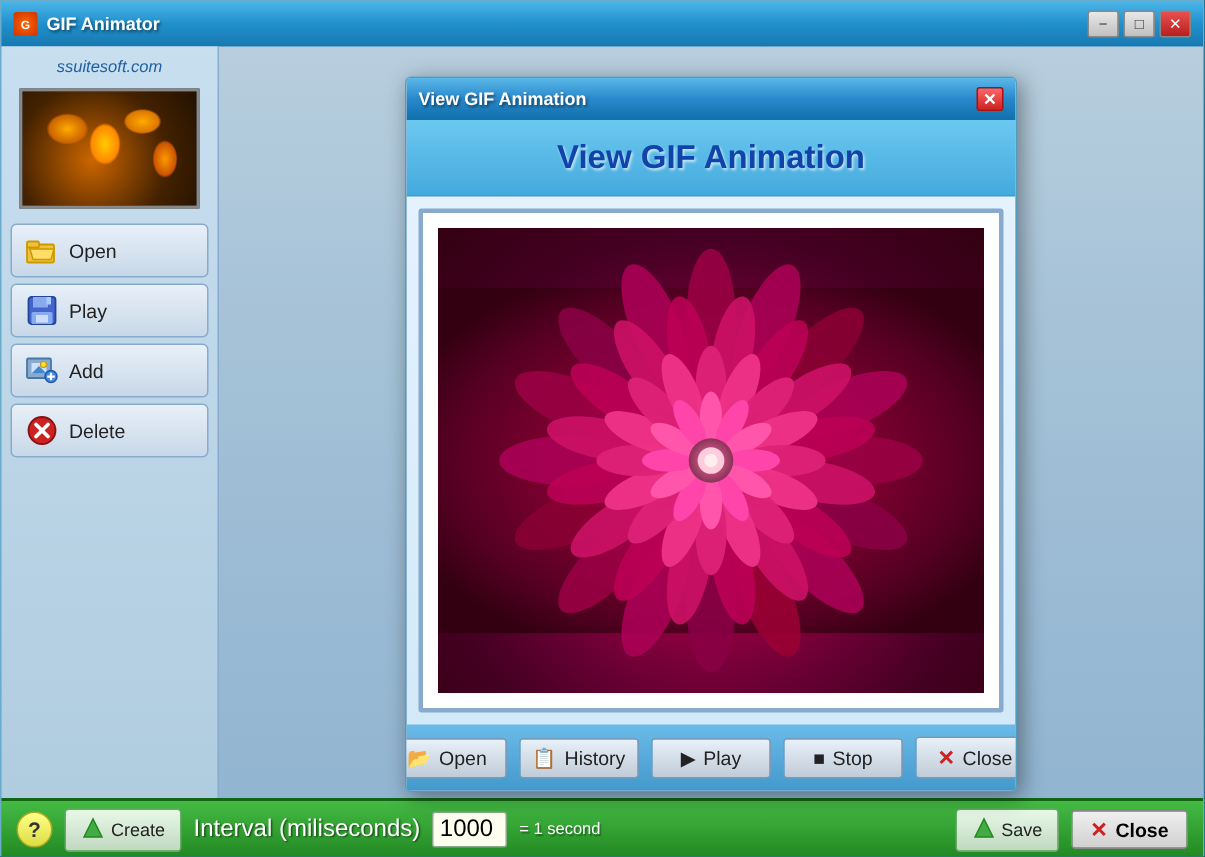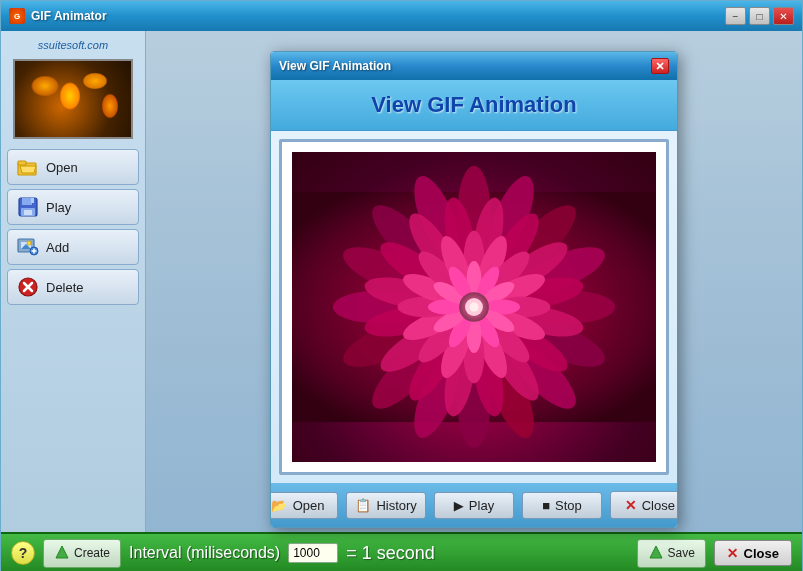--- a/index.html
+++ b/index.html
@@ -180,26 +180,26 @@
       color: white;
       font-size: 16px;
       font-weight: 500;
       text-shadow: 1px 1px 1px rgba(0,0,0,0.5);
     }
     .interval-input {
       width: 50px;
       padding: 2px 4px;
       border: 1px solid #88aa88;
       border-radius: 2px;
-      font-size: 12px;
+      font-size: 16px;
       background: #fffff0;
     }
     .equal-sign {
       color: white;
-      font-size: 18px;
+      font-size: 11px;
       text-shadow: 1px 1px 1px rgba(0,0,0,0.4);
     }
     .help-btn {
       width: 24px;
       height: 24px;
       background: linear-gradient(180deg, #ffff88 0%, #dddd44 100%);
       border: 1px solid #aaaa22;
       border-radius: 12px;
       display: flex;
       align-items: center;

